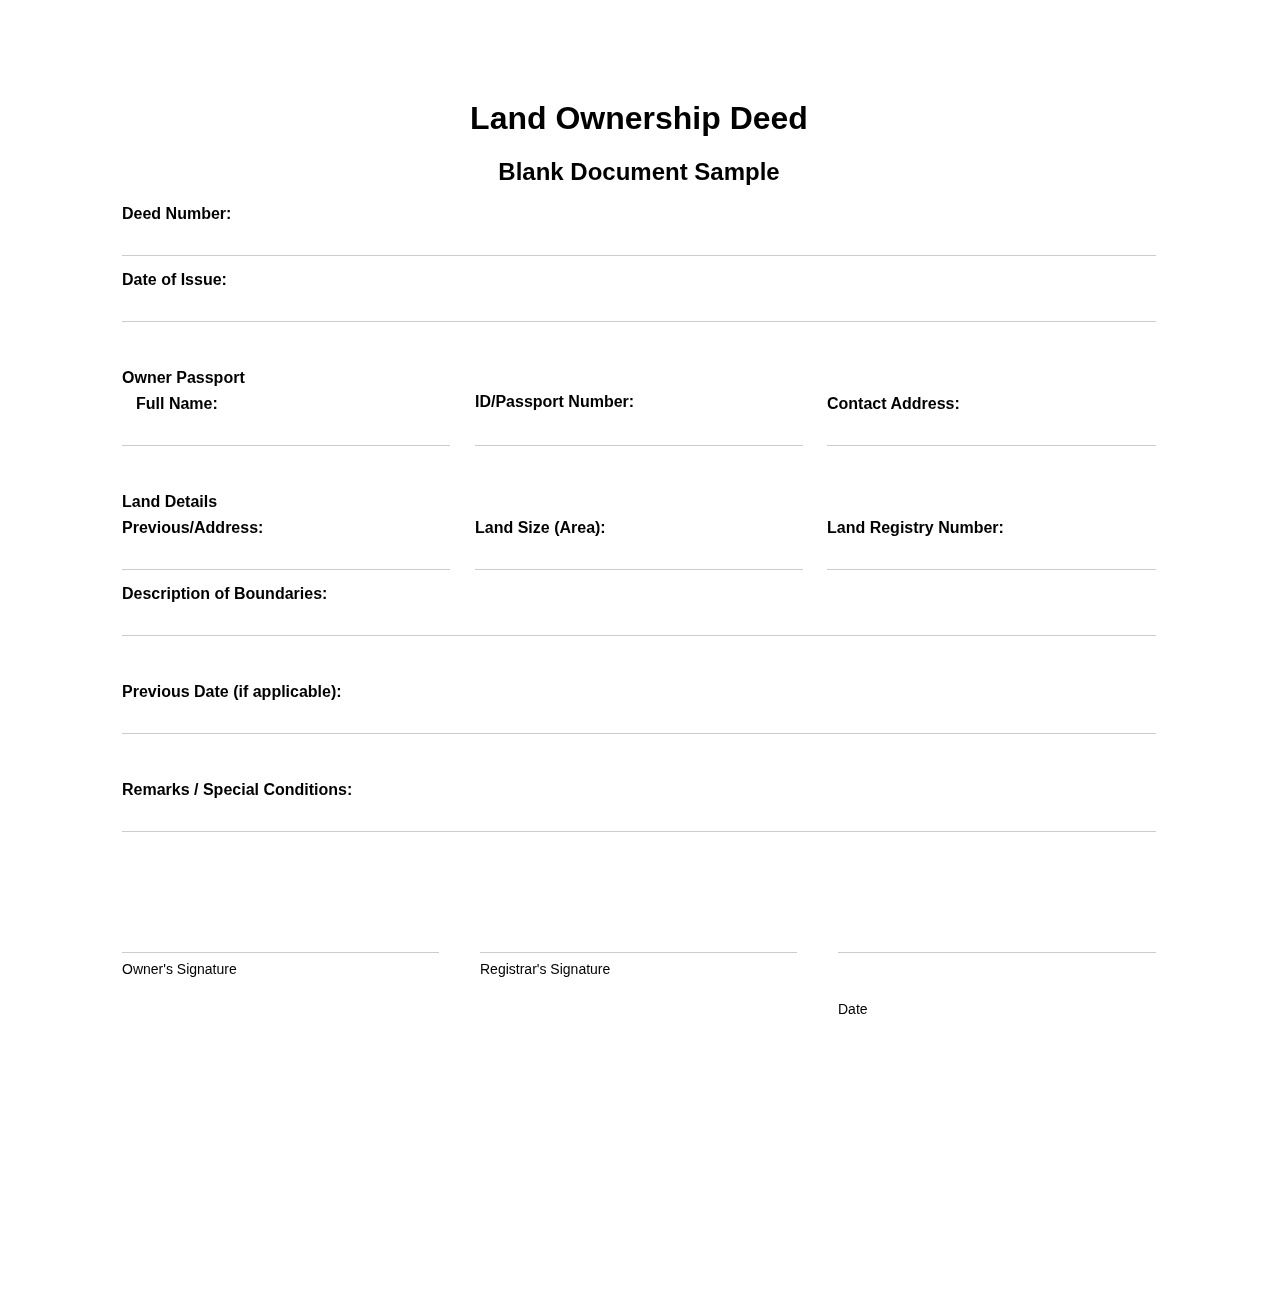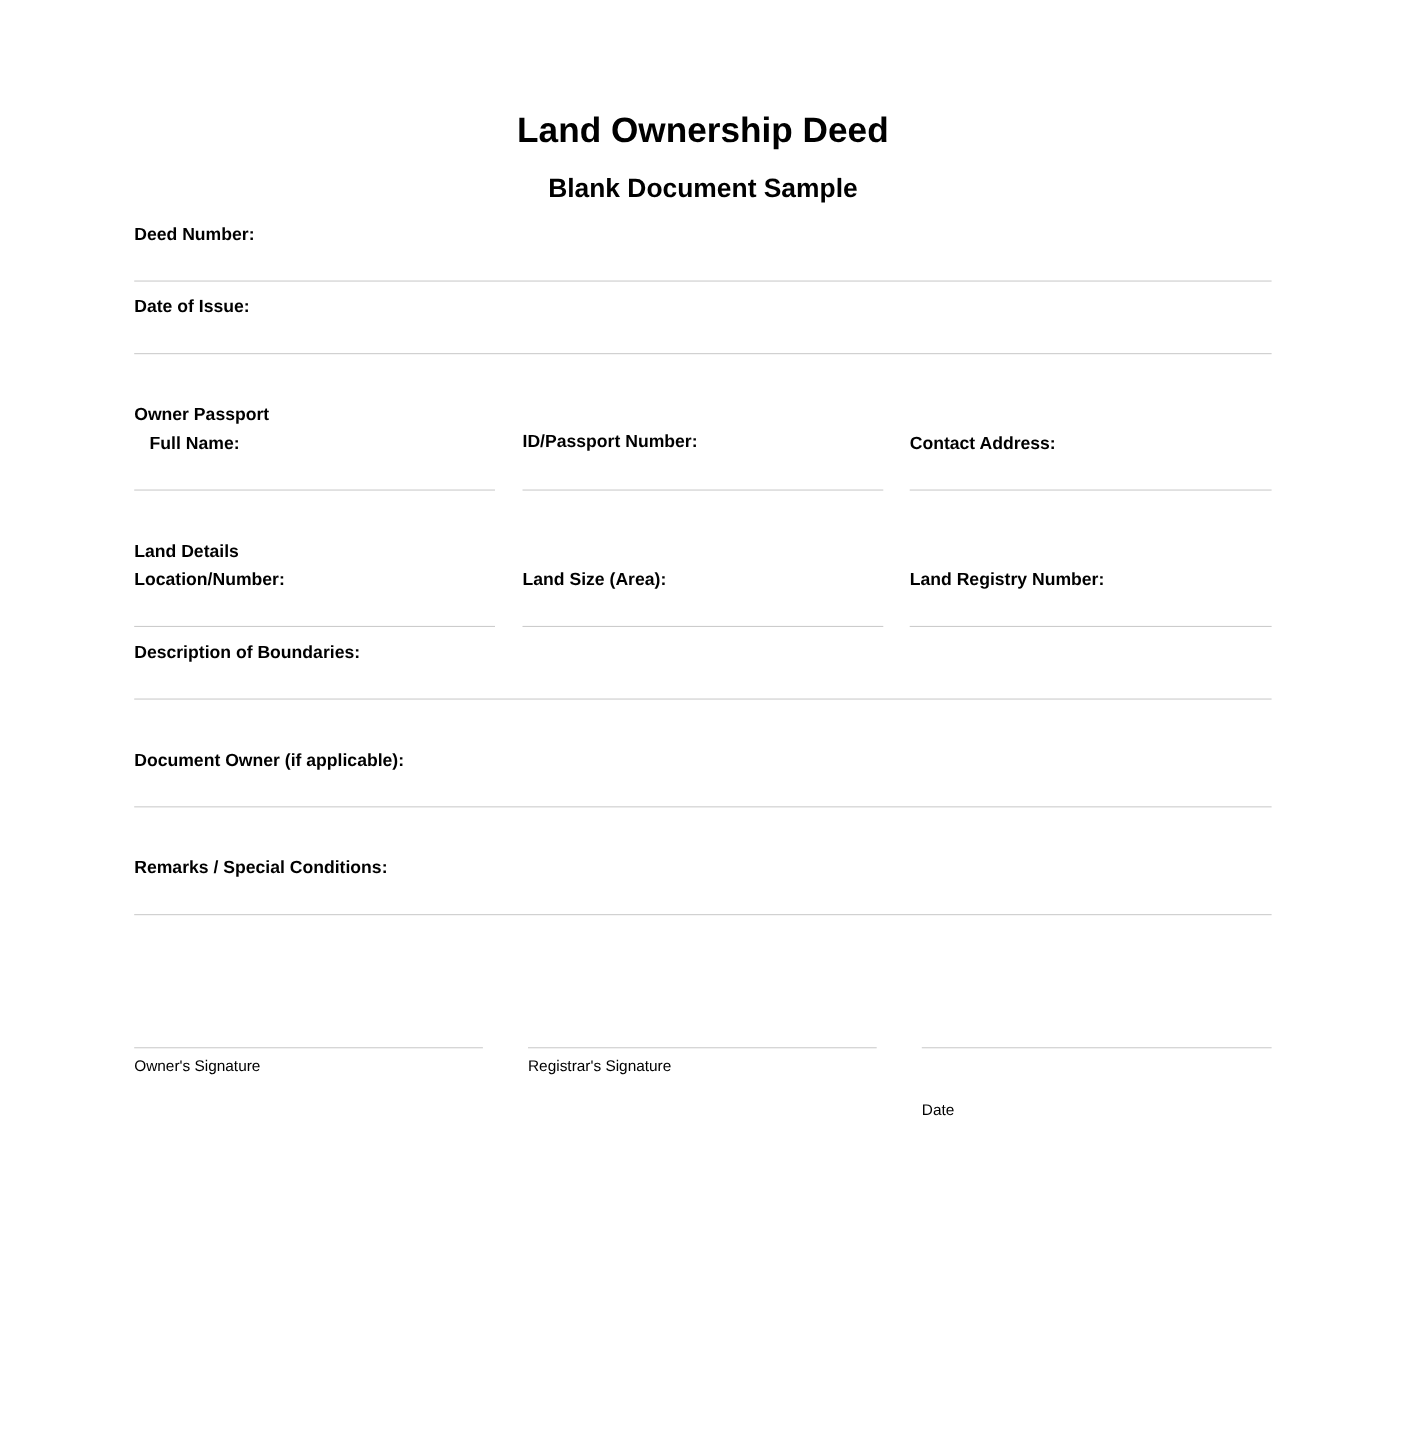--- a/index.html
+++ b/index.html
@@ -96,37 +96,37 @@
   <div class="label" style="left:353px; top:392px;">ID/Passport Number:</div>
   <input class="field" style="left: 353px; top: 414px; width: 328px;" value="">
   <div class="line" style="left:353px; top:445px; width:328px;"></div>
 
   <div class="label" style="left:705px; top:394px;">Contact Address:</div>
   <input class="field" style="left: 705px; top: 414px; width: 329px;" value="">
   <div class="line" style="left:705px; top:445px; width:329px;"></div>
 
   <div class="label" style="left:0; top:492px;">Land Details</div>
 
-  <div class="label" style="left:0; top:518px;">Location/Number:</div>
+  <div class="label" style="left:0; top:518px;">Previous/Address:</div>
   <input class="field" style="left: 0px; top: 538px; width: 328px;" value="">
   <div class="line" style="left:0; top:569px; width:328px;"></div>
 
   <div class="label" style="left:353px; top:518px;">Land Size (Area):</div>
   <input class="field" style="left: 353px; top: 538px; width: 328px;" value="">
   <div class="line" style="left:353px; top:569px; width:328px;"></div>
 
   <div class="label" style="left:705px; top:518px;">Land Registry Number:</div>
   <input class="field" style="left: 705px; top: 538px; width: 329px;" value="">
   <div class="line" style="left:705px; top:569px; width:329px;"></div>
 
   <div class="label" style="left:0; top:584px;">Description of Boundaries:</div>
   <input class="field" style="left: 0px; top: 604px; width: 1034px;" value="">
   <div class="line" style="left:0; top:635px; width:1034px;"></div>
 
-  <div class="label" style="left:0; top:682px;">Document Owner (if applicable):</div>
+  <div class="label" style="left:0; top:682px;">Previous Date (if applicable):</div>
   <input class="field" style="left: 0px; top: 702px; width: 1034px;" value="">
   <div class="line" style="left:0; top:733px; width:1034px;"></div>
 
   <div class="label" style="left:0; top:780px;">Remarks / Special Conditions:</div>
   <input class="field" style="left: 0px; top: 800px; width: 1034px;" value="">
   <div class="line" style="left:0; top:831px; width:1034px;"></div>
 
   <div class="line" style="left:0; top:952px; width:317px;"></div>
   <div class="sig-label" style="left:0; top:960px;">Owner's Signature</div>
 

